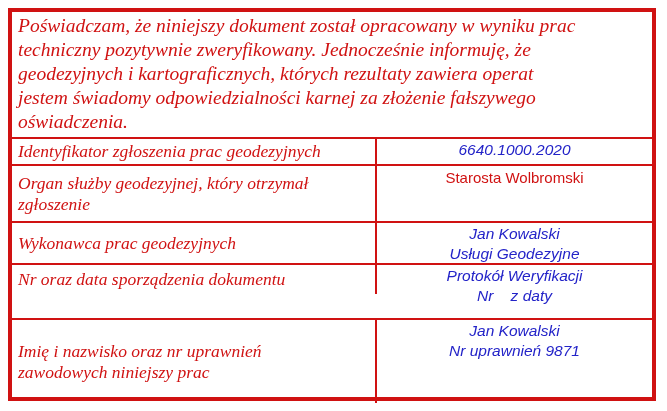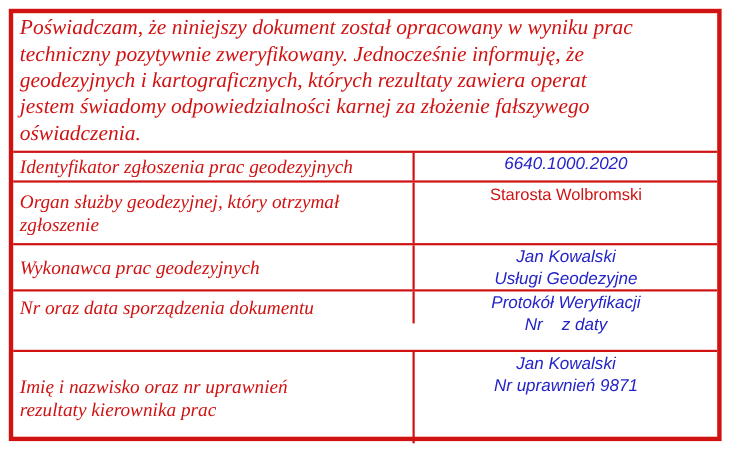--- a/index.html
+++ b/index.html
@@ -112,21 +112,21 @@
     </div>
     <div class="cell-value">
       <div class="val-line">Protokół Weryfikacji</div>
       <div class="val-line">Nr    z daty</div>
     </div>
   </div>
 
   <div class="trow r5">
     <div class="cell-label">
       <div>Imię i nazwisko oraz nr uprawnień</div>
-      <div>rezultaty kierownika prac</div>
+      <div>zawodowych niniejszy prac</div>
     </div>
     <div class="cell-value">
       <div class="val-line">Jan Kowalski</div>
       <div class="val-line">Nr uprawnień 9871</div>
     </div>
   </div>
 
 </div>
 
 </body></html>

